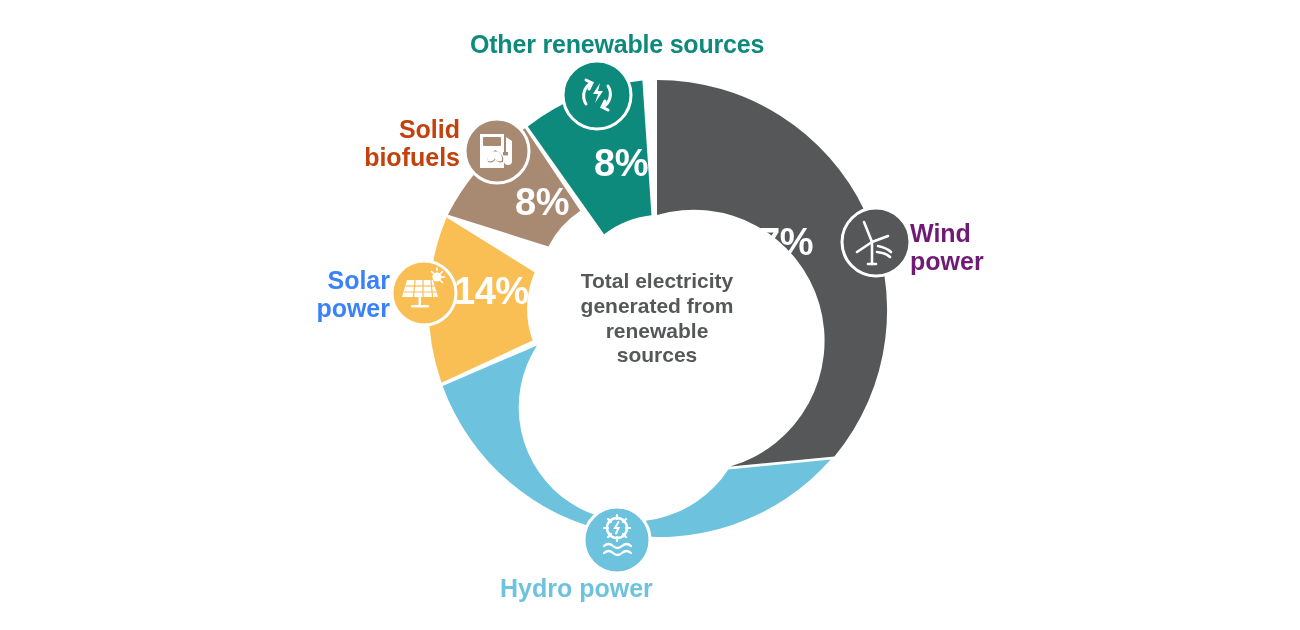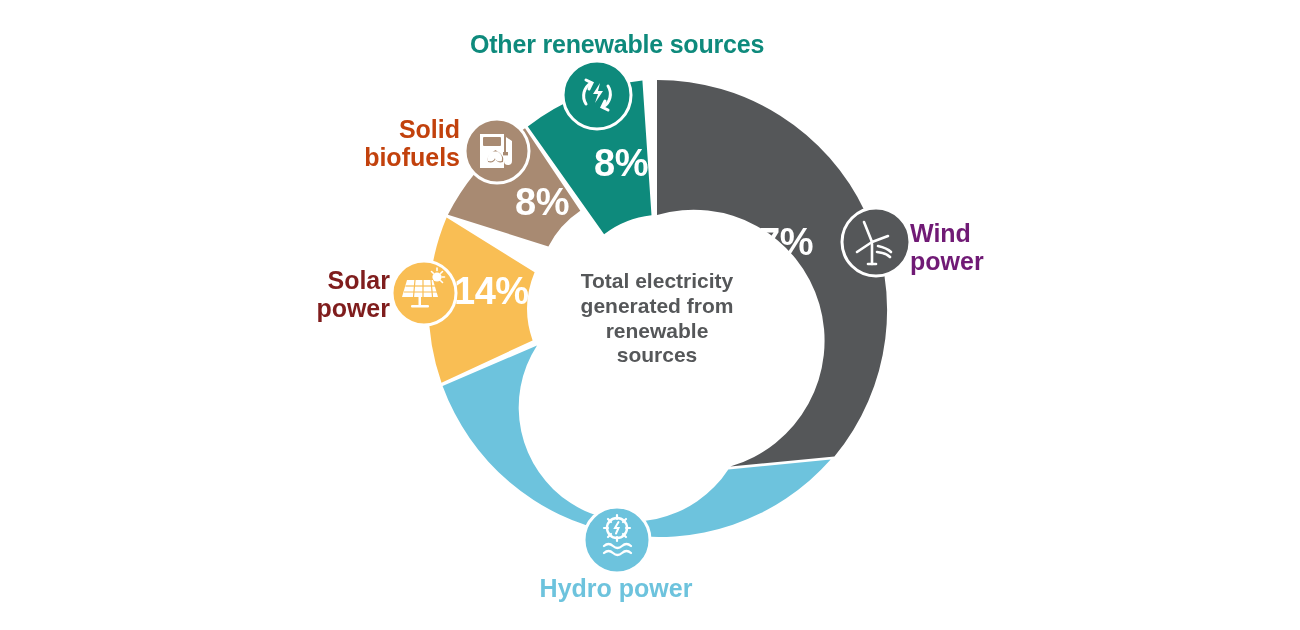--- a/index.html
+++ b/index.html
@@ -66,21 +66,20 @@
     top: 115px;
     width: 150px;
     text-align: right;
     font-size: 25px;
   }
 
   #label-hydro {
     left: 500px;
     top: 574px;
     width: 232px;
-    text-align: center;
     font-size: 25px;
   }
 
   .pct {
     position: absolute;
     color: #ffffff;
     font-weight: bold;
     font-size: 38px;
     line-height: 1;
     letter-spacing: -0.5px;
@@ -254,21 +253,21 @@
       </g>
       <path fill="#ffffff" d="M 600 83 l -7 11 h 5 l -3 9 l 8 -12 h -5 z"></path>
     </g>
   </svg>
 
   <div class="lbl" id="title-other" style="color:#0E8A7C">Other renewable sources</div>
 
   <div class="lbl" id="label-wind" style="color:#701a75">Wind
 power</div>
 
-  <div class="lbl" id="label-solar" style="color:#7f1d1d">Solar
+  <div class="lbl" id="label-solar" style="color:#3b82f6">Solar
 power</div>
 
   <div class="lbl" id="label-biofuels" style="color:#c2410c">Solid
 biofuels</div>
 
   <div class="lbl" id="label-hydro" style="color:#6DC3DD">Hydro power</div>
 
   <div class="pct" id="pct-wind">7%</div>
   <div class="pct" id="pct-hydro">33%</div>
   <div class="pct" id="pct-solar">14%</div>

